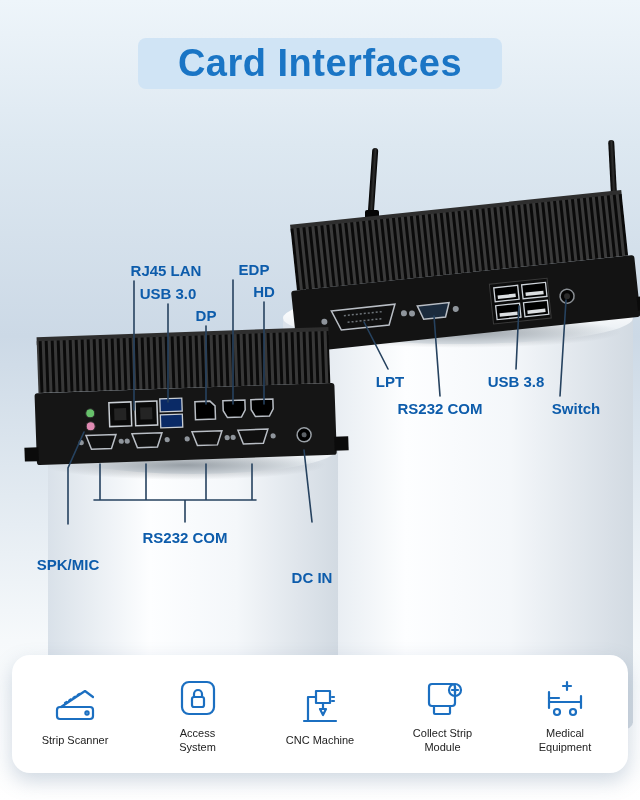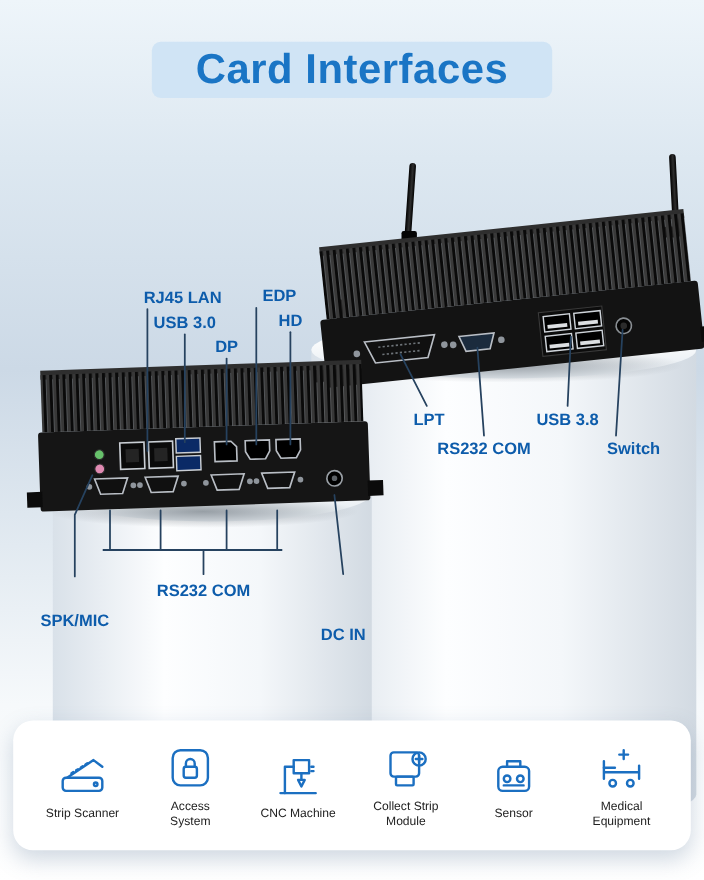--- a/index.html
+++ b/index.html
@@ -250,32 +250,20 @@
         <svg viewBox="0 0 48 48">
           <rect x="10" y="10" width="26" height="22" rx="3"></rect>
           <rect x="15" y="32" width="16" height="8" rx="1"></rect>
           <circle cx="36" cy="16" r="6"></circle>
           <path d="M33 16 h6 M36 13 v6"></path>
         </svg>
       </span>
       <span class="app-label">Collect Strip Module</span>
     </div>
 
-    <div class="app">
-      <span class="app-icon">
-        <svg viewBox="0 0 48 48">
-          <rect x="10" y="16" width="28" height="22" rx="4"></rect>
-          <path d="M18 16 v-5 h12 v5"></path>
-          <circle cx="18" cy="27" r="3"></circle>
-          <circle cx="30" cy="27" r="3"></circle>
-          <path d="M15 33 h18"></path>
-        </svg>
-      </span>
-      <span class="app-label">Sensor</span>
-    </div>
 
     <div class="app">
       <span class="app-icon">
         <svg viewBox="0 0 48 48">
           <path d="M8 18 v16 M8 28 h32 M40 22 v12"></path>
           <path d="M8 24 h10"></path>
           <circle cx="16" cy="38" r="3"></circle>
           <circle cx="32" cy="38" r="3"></circle>
           <path d="M26 8 v8 M22 12 h8"></path>
         </svg>

